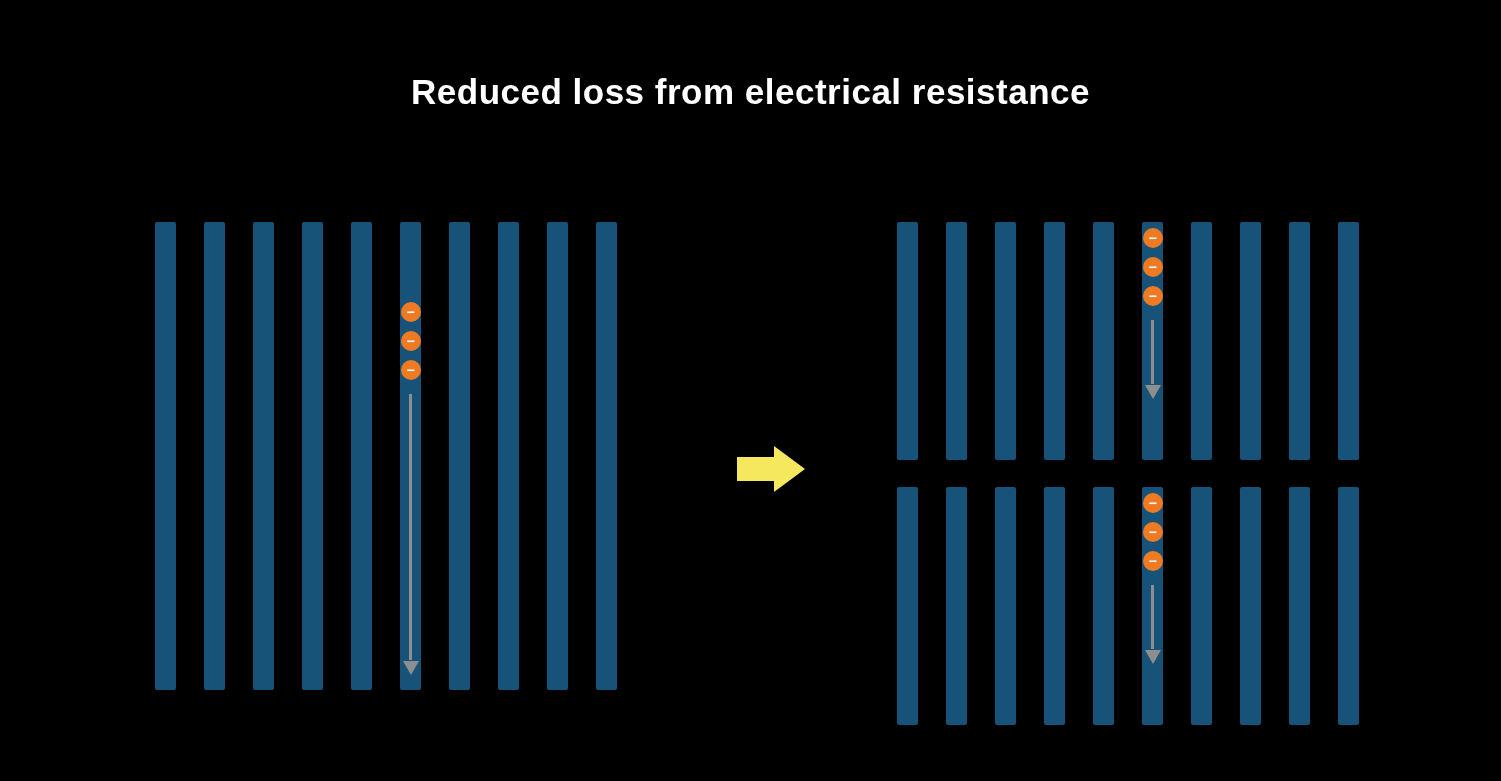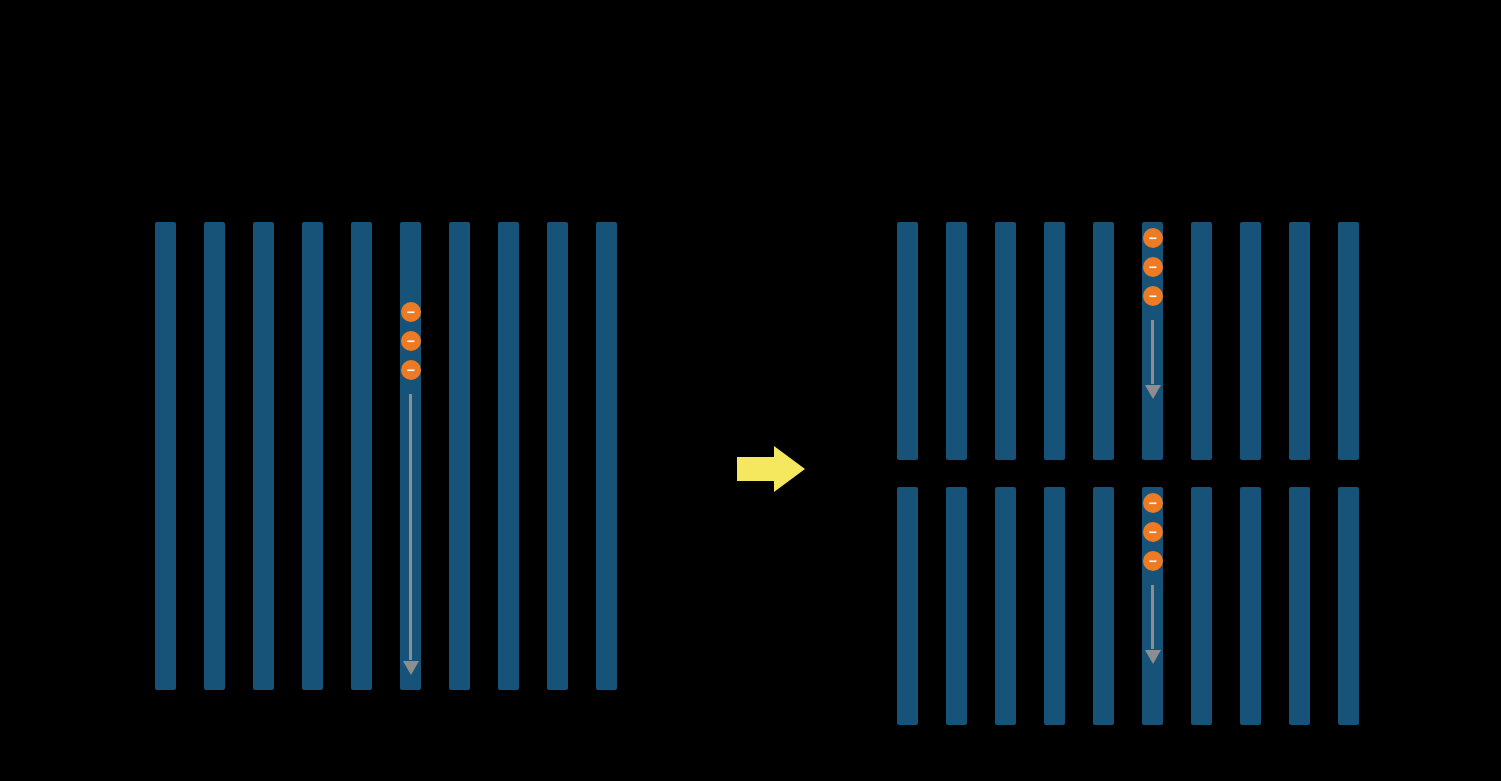--- a/index.html
+++ b/index.html
@@ -101,20 +101,21 @@
     border-top: 23px solid transparent;
     border-bottom: 23px solid transparent;
     border-left: 31px solid var(--yellow, #f5e85f);
   }
 </style>
 </head>
 <body>
 
 <div class="page" style="--bar: #175379; --electron: #ee7b23; --flow-arrow: #8e8e8e; --yellow: #f5e85f; background: rgb(0, 0, 0);">
 
+  <h1 class="title" style="color: rgb(255, 255, 255);">Reduced loss from electrical resistance</h1>
 
   <div class="cell left-cell" id="left-cell">
       <div class="bar"></div>
       <div class="bar"></div>
       <div class="bar"></div>
       <div class="bar"></div>
       <div class="bar"></div>
       <div class="bar"></div>
       <div class="bar"></div>
       <div class="bar"></div>

